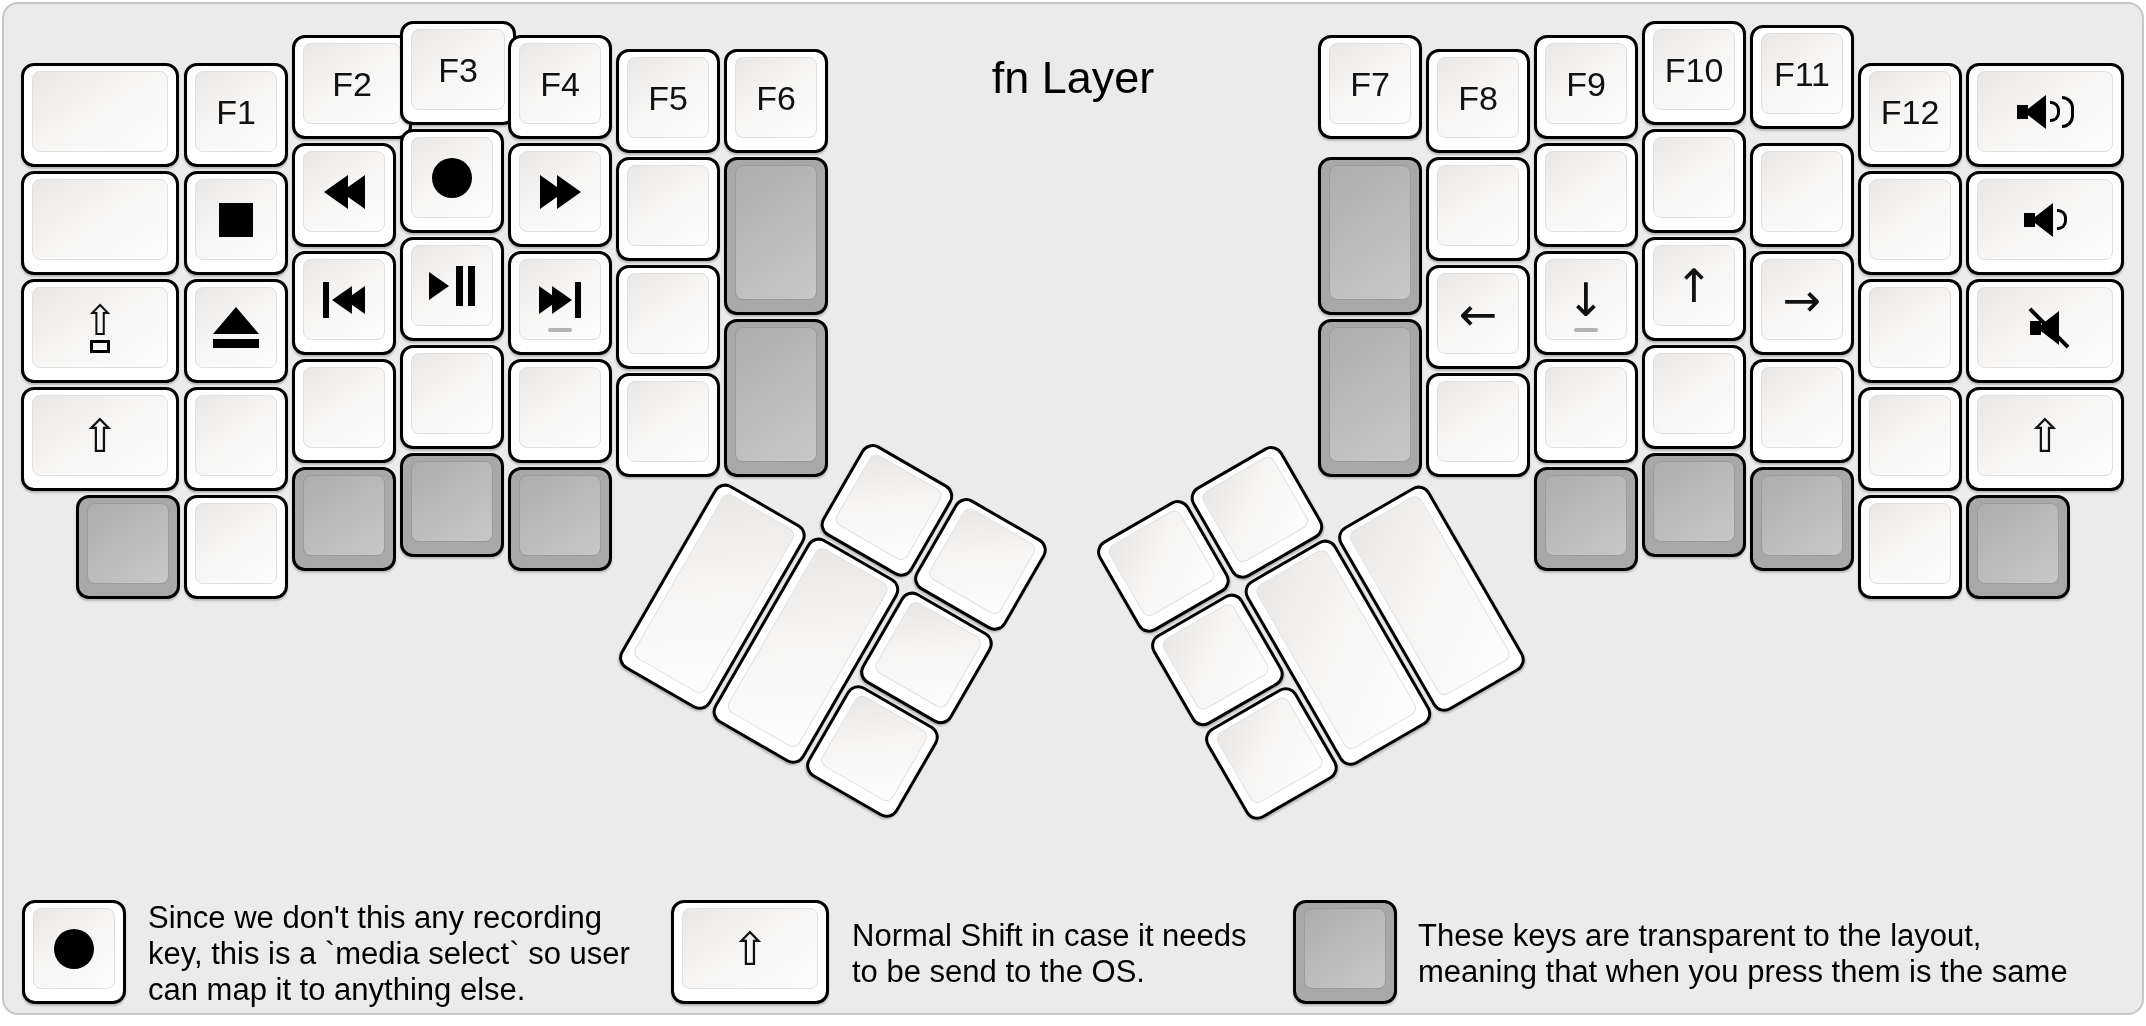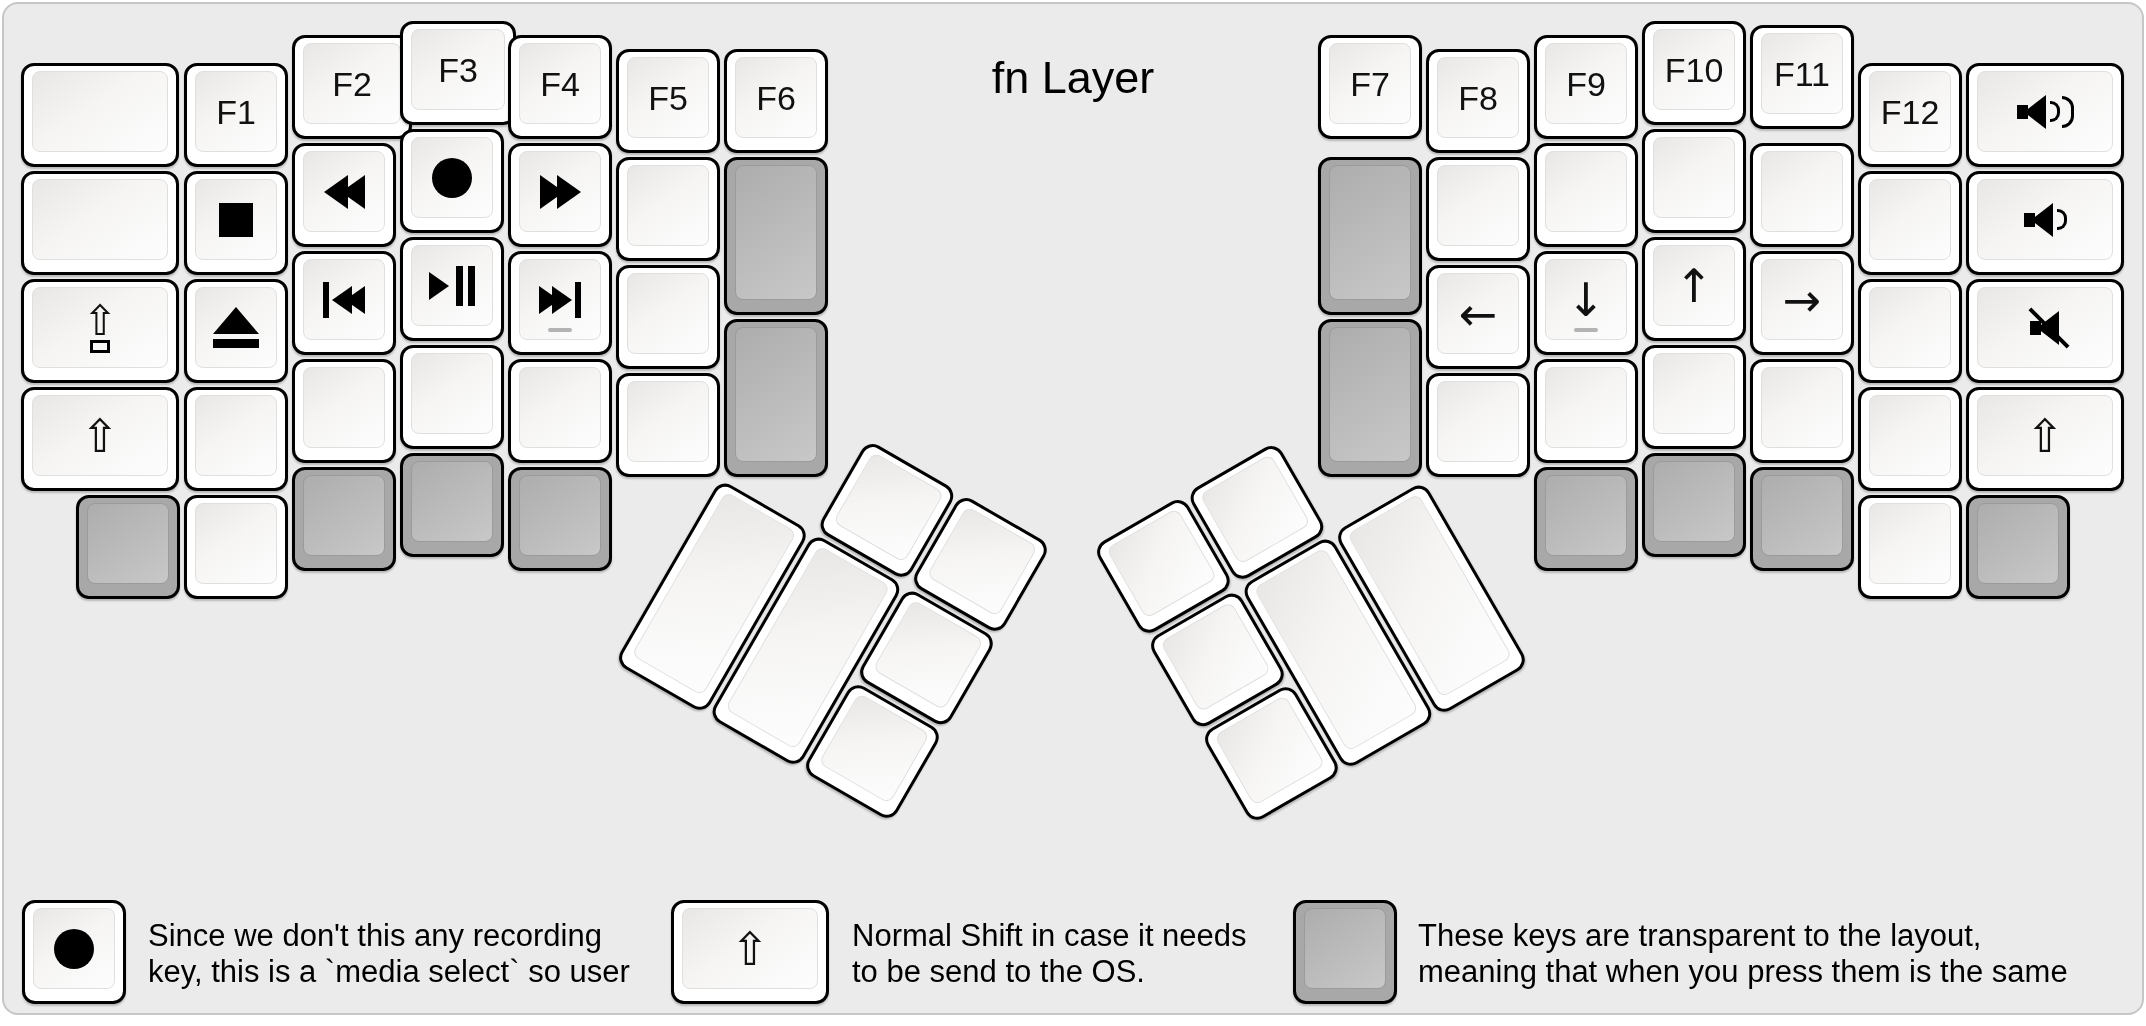--- a/index.html
+++ b/index.html
@@ -333,21 +333,21 @@
         <div class="top">
           <div class="kchar">→</div>
         </div>
       </div>
       <div class="key w" style="left: 1750px; top: 359px; width: 104px; height: 104px;">
         <div class="top"></div>
       </div>
       <div class="key g" style="left: 1750px; top: 467px; width: 104px; height: 104px;">
         <div class="top"></div>
       </div>
-      <div class="key w" style="left: 1858px; top: 63px; width: 104px; height: 104px; border-radius: 14px;">
+      <div class="key w" style="left: 1858px; top: 63px; width: 104px; height: 104px;">
         <div class="top">
           <div class="klabel">F12</div>
         </div>
       </div>
       <div class="key w" style="left: 1858px; top: 171px; width: 104px; height: 104px;">
         <div class="top"></div>
       </div>
       <div class="key w" style="left: 1858px; top: 279px; width: 104px; height: 104px;">
         <div class="top"></div>
       </div>
@@ -405,20 +405,21 @@
     <div class="legend-keyslot" style="left: 22px; width: 108px; height: 108px;">
         <div class="key w" style="position: relative; width: 104px; height: 104px;">
           <div class="top">
             <div class="dot"></div>
           </div>
         </div>
       </div>
     <div class="ltext" style="left:148px">
       <span>Since we don't this any recording</span>
       <span>key, this is a `media select` so user</span>
+      <span>can map it to anything else.</span>
     </div>
     <div class="legend-keyslot" style="left: 671px; width: 162px; height: 108px;">
         <div class="key w" style="position: relative; width: 158px; height: 104px;">
           <div class="top">
             <div class="kchar">⇧</div>
           </div>
         </div>
       </div>
     <div class="ltext" style="left:852px">
       <span>Normal Shift in case it needs</span>

